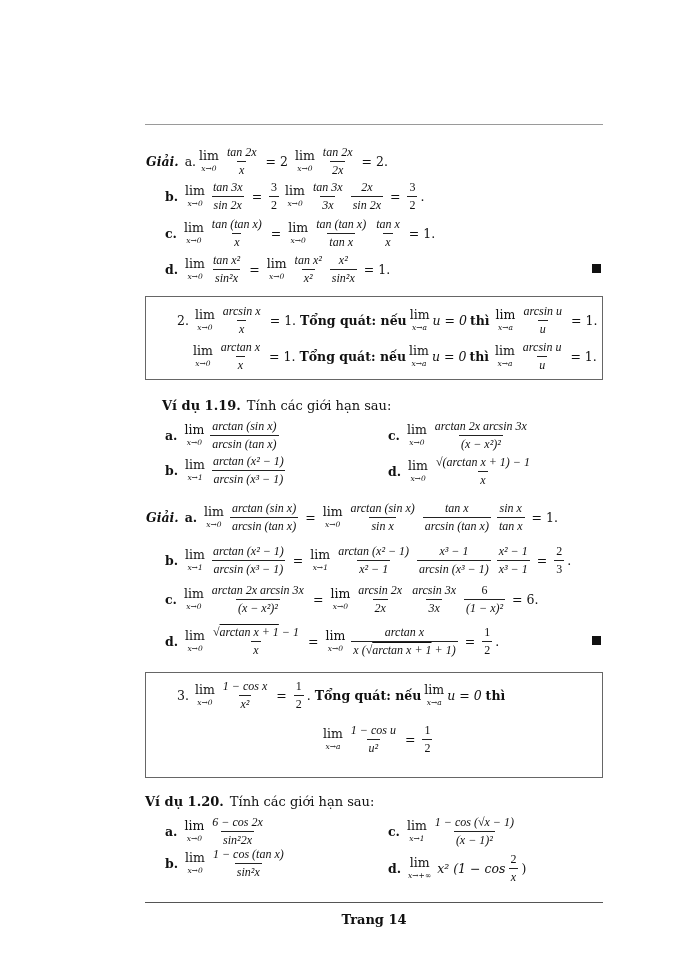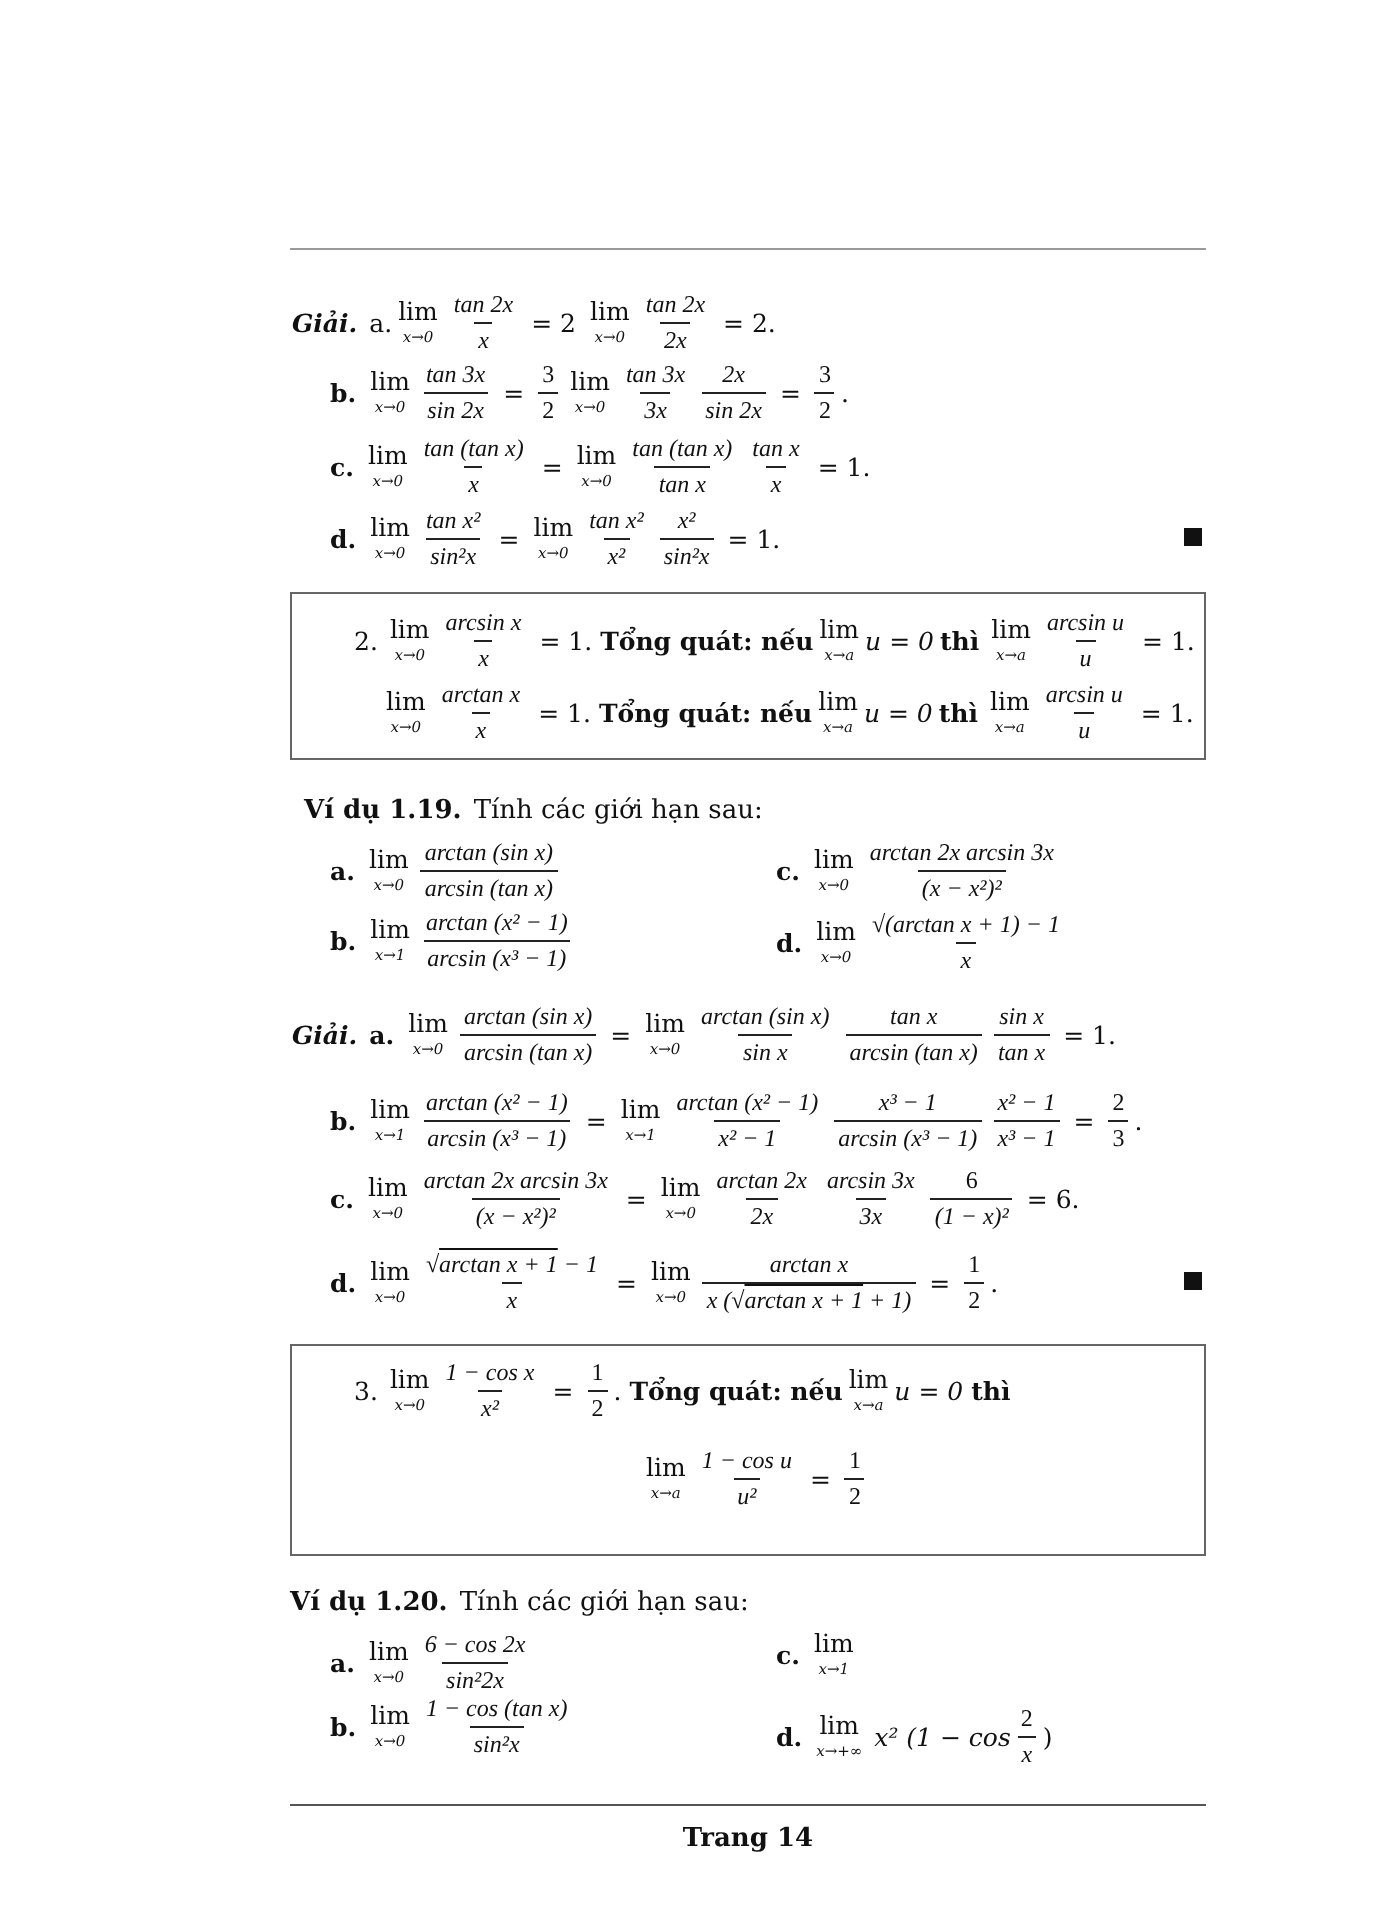--- a/index.html
+++ b/index.html
@@ -196,21 +196,21 @@
       <span class="w">lim</span>
       <span class="s">x→a</span>
     </span>
   <span class="frac">
       <span class="n i">arcsin u</span>
       <span class="d i">u</span>
     </span>
   <span style="margin-left:4px">= 1.</span>
 </div>
 
-<div class="head" style="top:398px;left:152px;">
+<div class="head" style="top:398px;left:162px;">
   <span class="b">Ví dụ 1.19.</span><span>Tính các giới hạn sau:</span>
 </div>
 <div class="line" style="top:420px;left:165px;">
   <span class="lbl">a.</span>
   <span class="lim">
       <span class="w">lim</span>
       <span class="s">x→0</span>
     </span>
   <span class="frac">
       <span class="n i">arctan (sin x)</span>
@@ -324,21 +324,21 @@
   <span class="frac">
       <span class="n i">arctan 2x arcsin 3x</span>
       <span class="d i">(x − x²)²</span>
     </span>
   <span class="eq">=</span>
   <span class="lim">
       <span class="w">lim</span>
       <span class="s">x→0</span>
     </span>
   <span class="frac">
-      <span class="n i">arctan 2x</span>
+      <span class="n i">arcsin 2x</span>
       <span class="d i">2x</span>
     </span>
   <span class="frac">
       <span class="n i">arcsin 3x</span>
       <span class="d i">3x</span>
     </span>
   <span class="frac">
       <span class="n">6</span>
       <span class="d i">(1 − x)²</span>
     </span>
@@ -437,20 +437,24 @@
       <span class="n i">1 − cos (tan x)</span>
       <span class="d i">sin²x</span>
     </span>
 </div>
 <div class="line" style="top:816px;left:388px;">
   <span class="lbl">c.</span>
   <span class="lim">
       <span class="w">lim</span>
       <span class="s">x→1</span>
     </span>
+  <span class="frac">
+      <span class="n i">1 − cos (√x − 1)</span>
+      <span class="d i">(x − 1)²</span>
+    </span>
 </div>
 <div class="line" style="top:853px;left:388px;">
   <span class="lbl">d.</span>
   <span class="lim">
       <span class="w">lim</span>
       <span class="s">x→+∞</span>
     </span>
   <span class="i" style="margin-left:3px">x² (1 − cos</span>
   <span class="frac">
       <span class="n">2</span>

